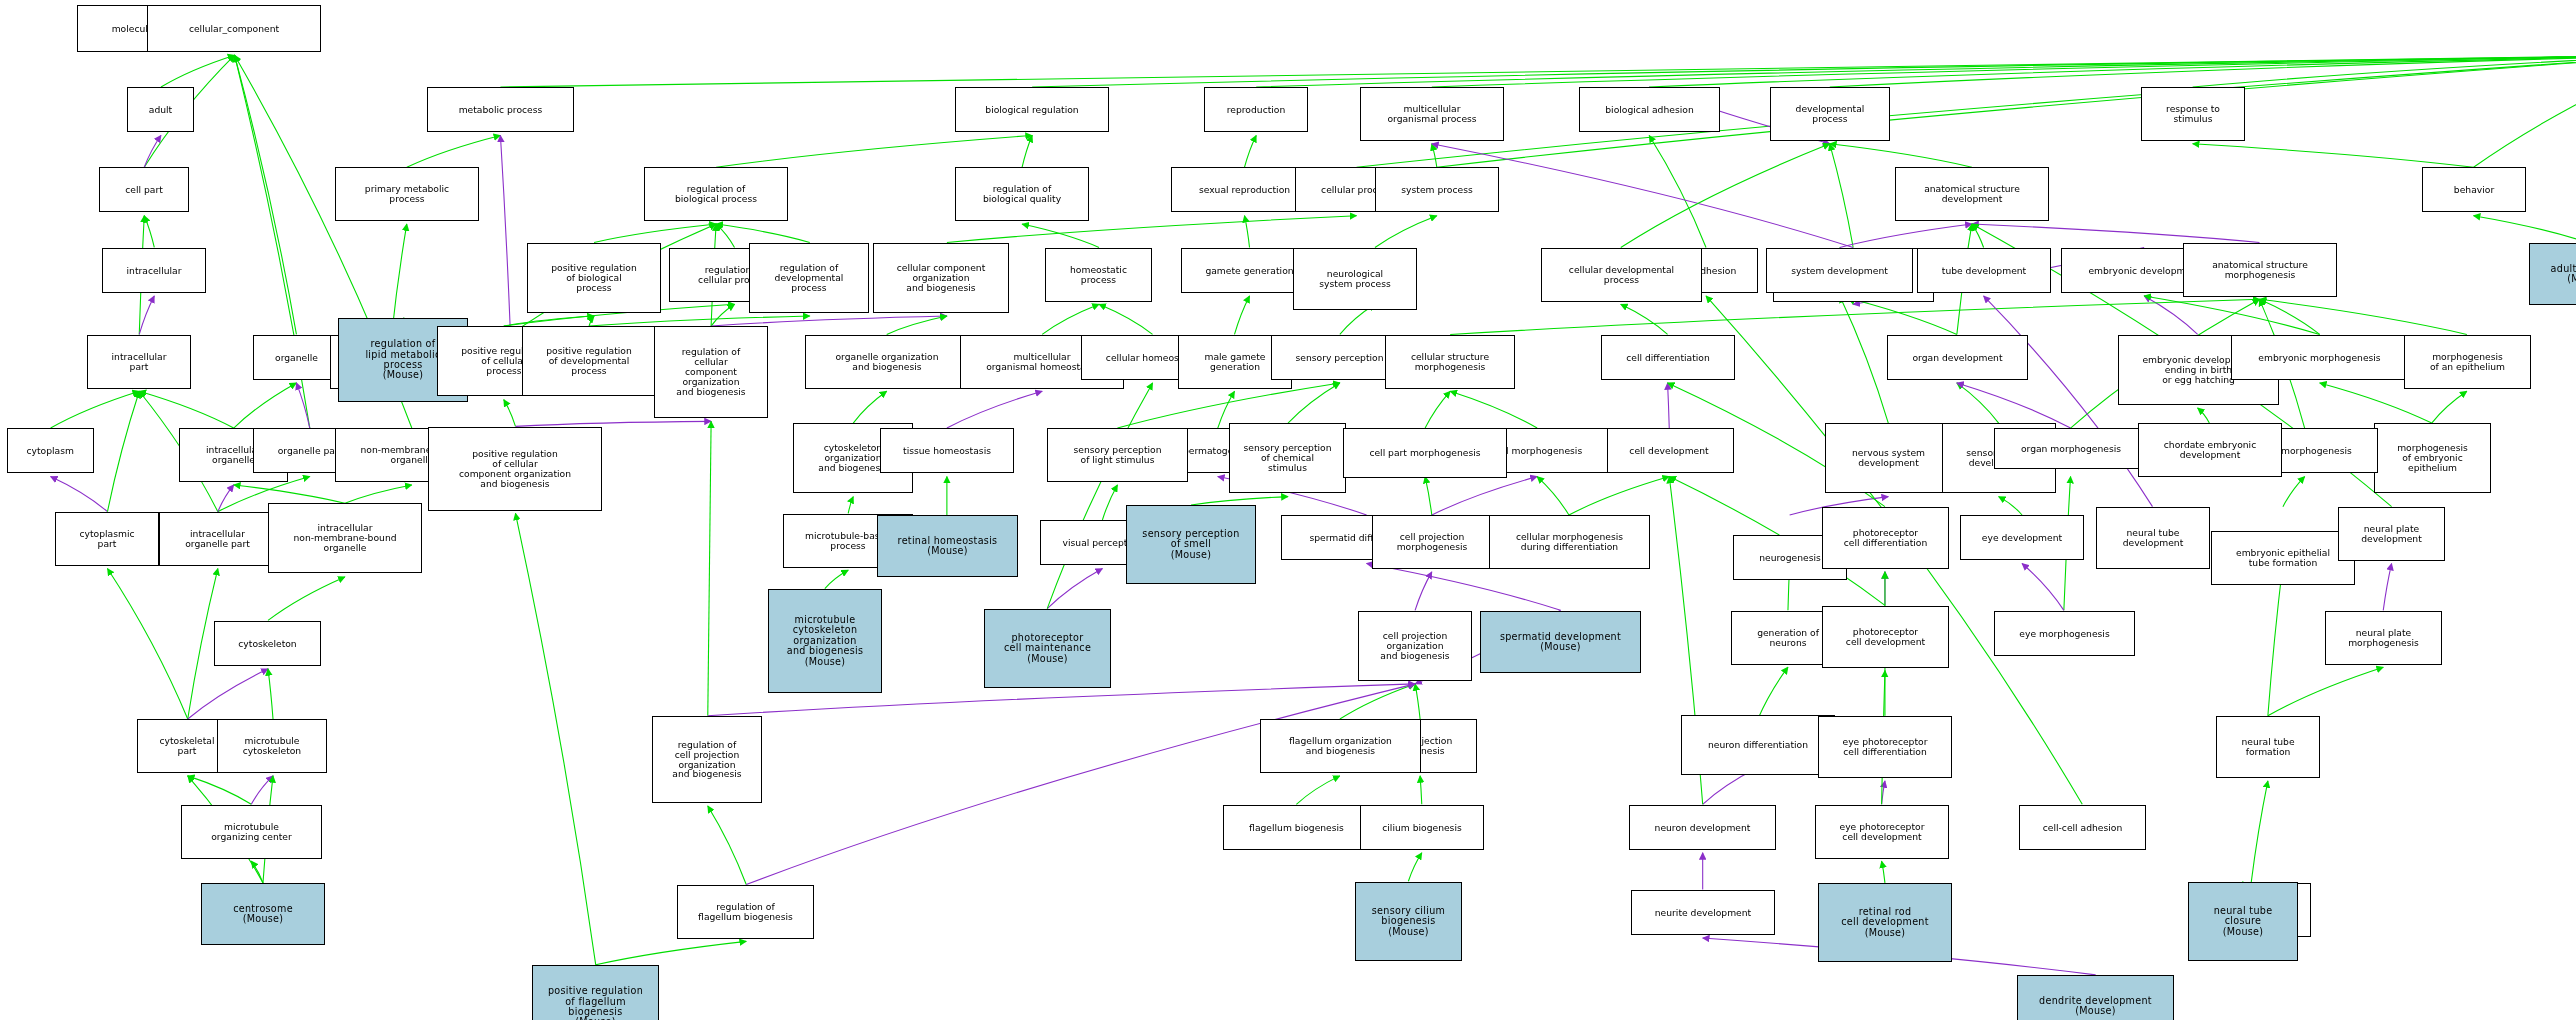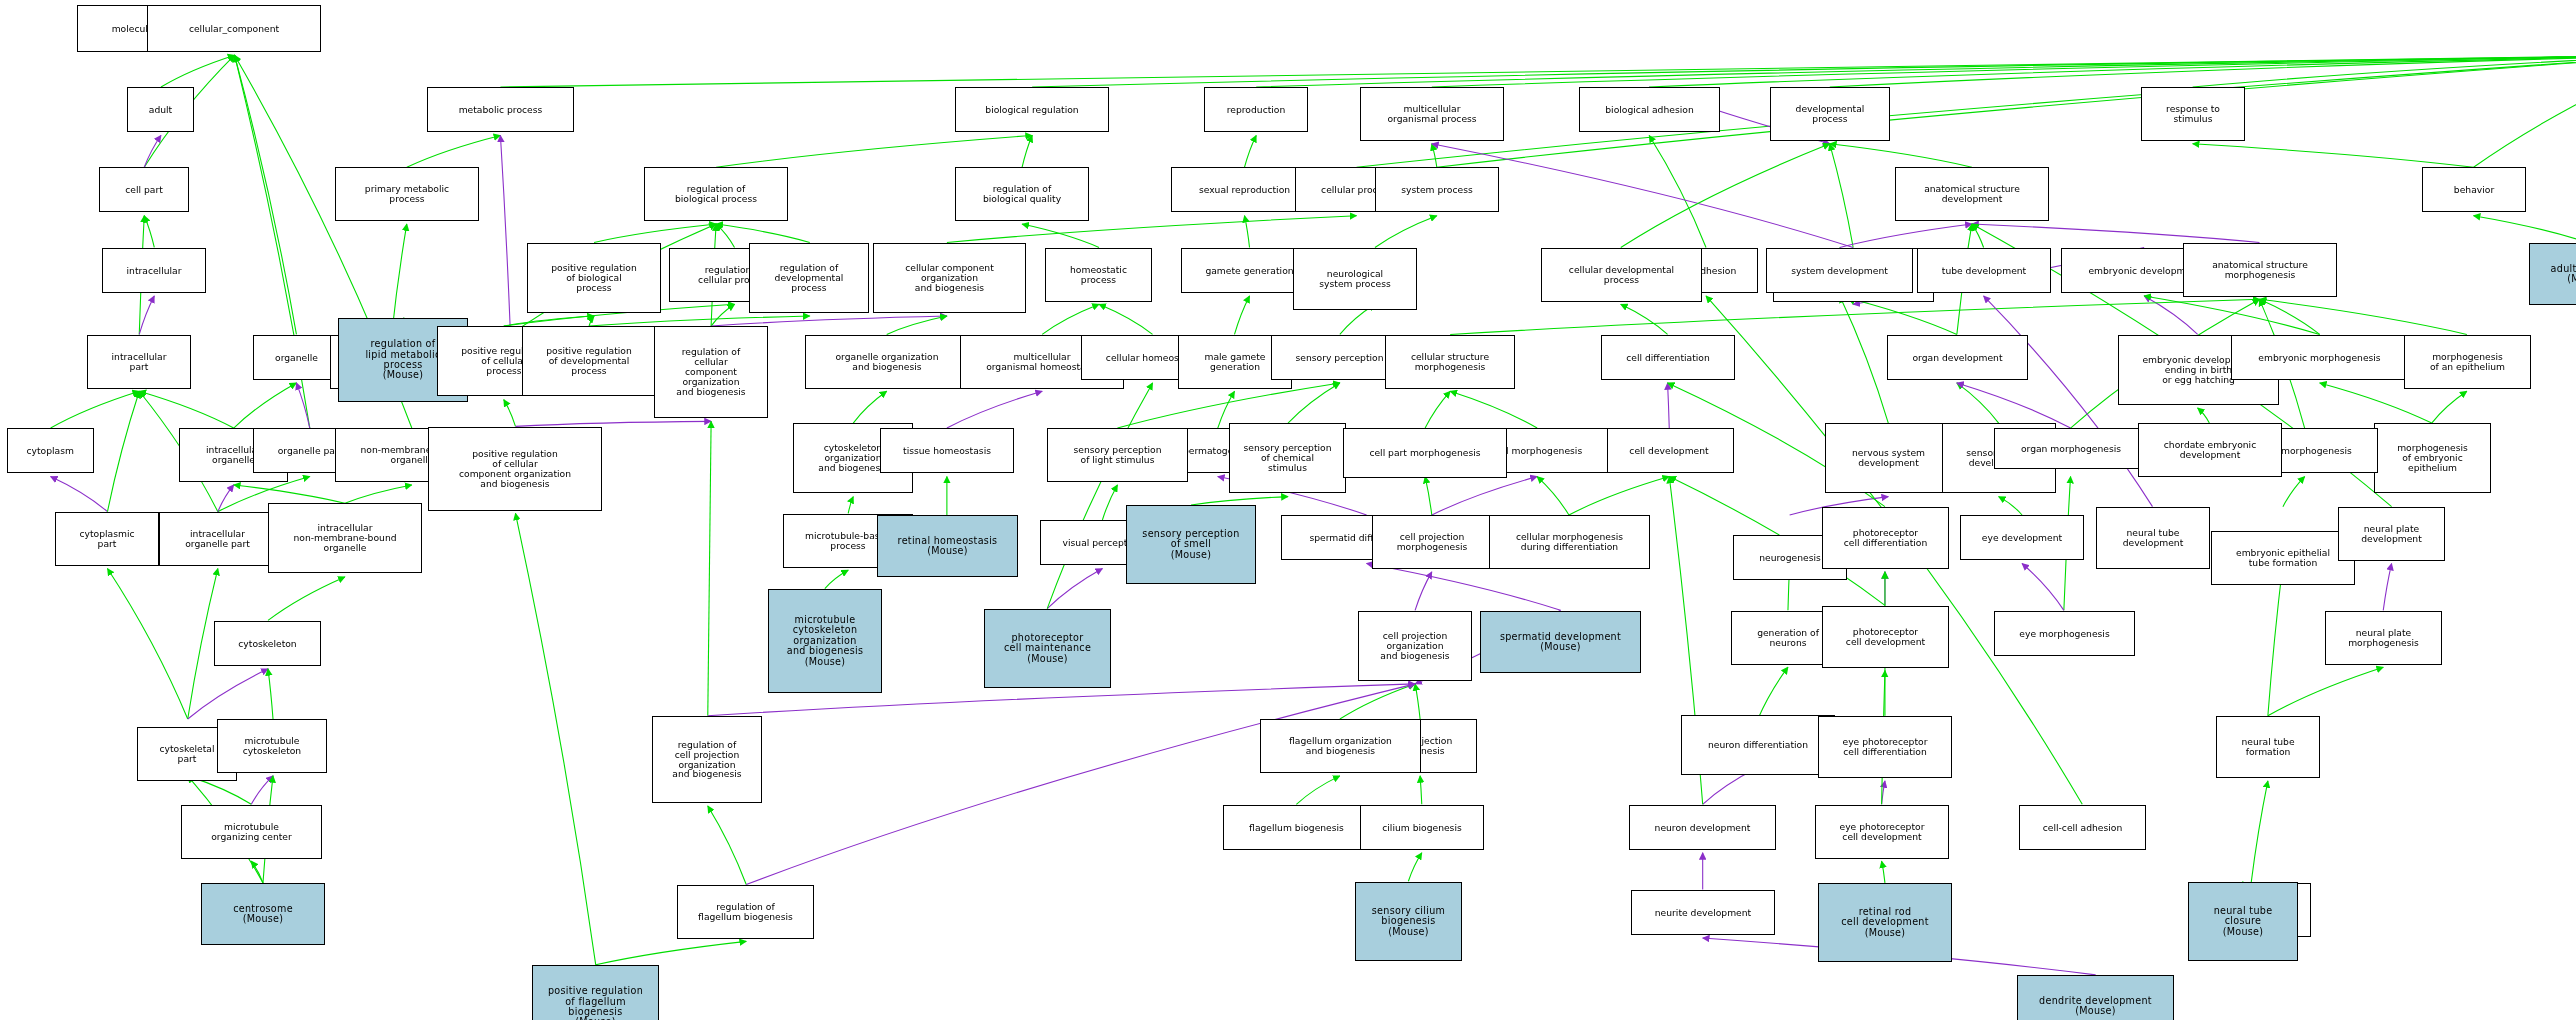--- a/index.html
+++ b/index.html
@@ -226,21 +226,21 @@
     <div class="node" style="left: 335px; top: 428px; width: 154px; height: 54px;">non-membrane-bound
 organelle</div>
     <div class="node" style="left: 55px; top: 512px; width: 104px; height: 54px;">cytoplasmic
 part</div>
     <div class="node" style="left: 159px; top: 512px; width: 117px; height: 54px;">intracellular
 organelle part</div>
     <div class="node" style="left: 268px; top: 503px; width: 154px; height: 70px;">intracellular
 non-membrane-bound
 organelle</div>
     <div class="node" style="left: 214px; top: 621px; width: 107px; height: 45px;">cytoskeleton</div>
-    <div class="node" style="left: 137px; top: 719px; width: 100px; height: 54px; margin-top: 8px;">cytoskeletal
+    <div class="node" style="left: 137px; top: 719px; width: 100px; height: 54px;">cytoskeletal
 part</div>
     <div class="node" style="left: 217px; top: 719px; width: 110px; height: 54px;">microtubule
 cytoskeleton</div>
     <div class="node" style="left: 181px; top: 805px; width: 141px; height: 54px;">microtubule
 organizing center</div>
     <div class="node hl" style="left: 201px; top: 883px; width: 124px; height: 62px;">centrosome
 (Mouse)</div>
     <div class="node" style="left: 427px; top: 87px; width: 147px; height: 45px;">metabolic process</div>
     <div class="node" style="left: 335px; top: 167px; width: 144px; height: 54px;">primary metabolic
 process</div>
@@ -271,21 +271,21 @@
 process</div>
     <div class="node" style="left: 654px; top: 326px; width: 114px; height: 92px;">regulation of
 cellular
 component
 organization
 and biogenesis</div>
     <div class="node" style="left: 428px; top: 427px; width: 174px; height: 84px;">positive regulation
 of cellular
 component organization
 and biogenesis</div>
-    <div class="node" style="left: 873px; top: 243px; width: 153px; height: 70px;">cellular component
+    <div class="node" style="left: 873px; top: 243px; width: 136px; height: 70px;">cellular component
 organization
 and biogenesis</div>
     <div class="node" style="left: 955px; top: 167px; width: 134px; height: 54px;">regulation of
 biological quality</div>
     <div class="node" style="left: 1045px; top: 248px; width: 107px; height: 54px;">homeostatic
 process</div>
     <div class="node" style="left: 805px; top: 335px; width: 164px; height: 54px;">organelle organization
 and biogenesis</div>
     <div class="node" style="left: 960px; top: 335px; width: 164px; height: 54px;">multicellular
 organismal homeostasis</div>

